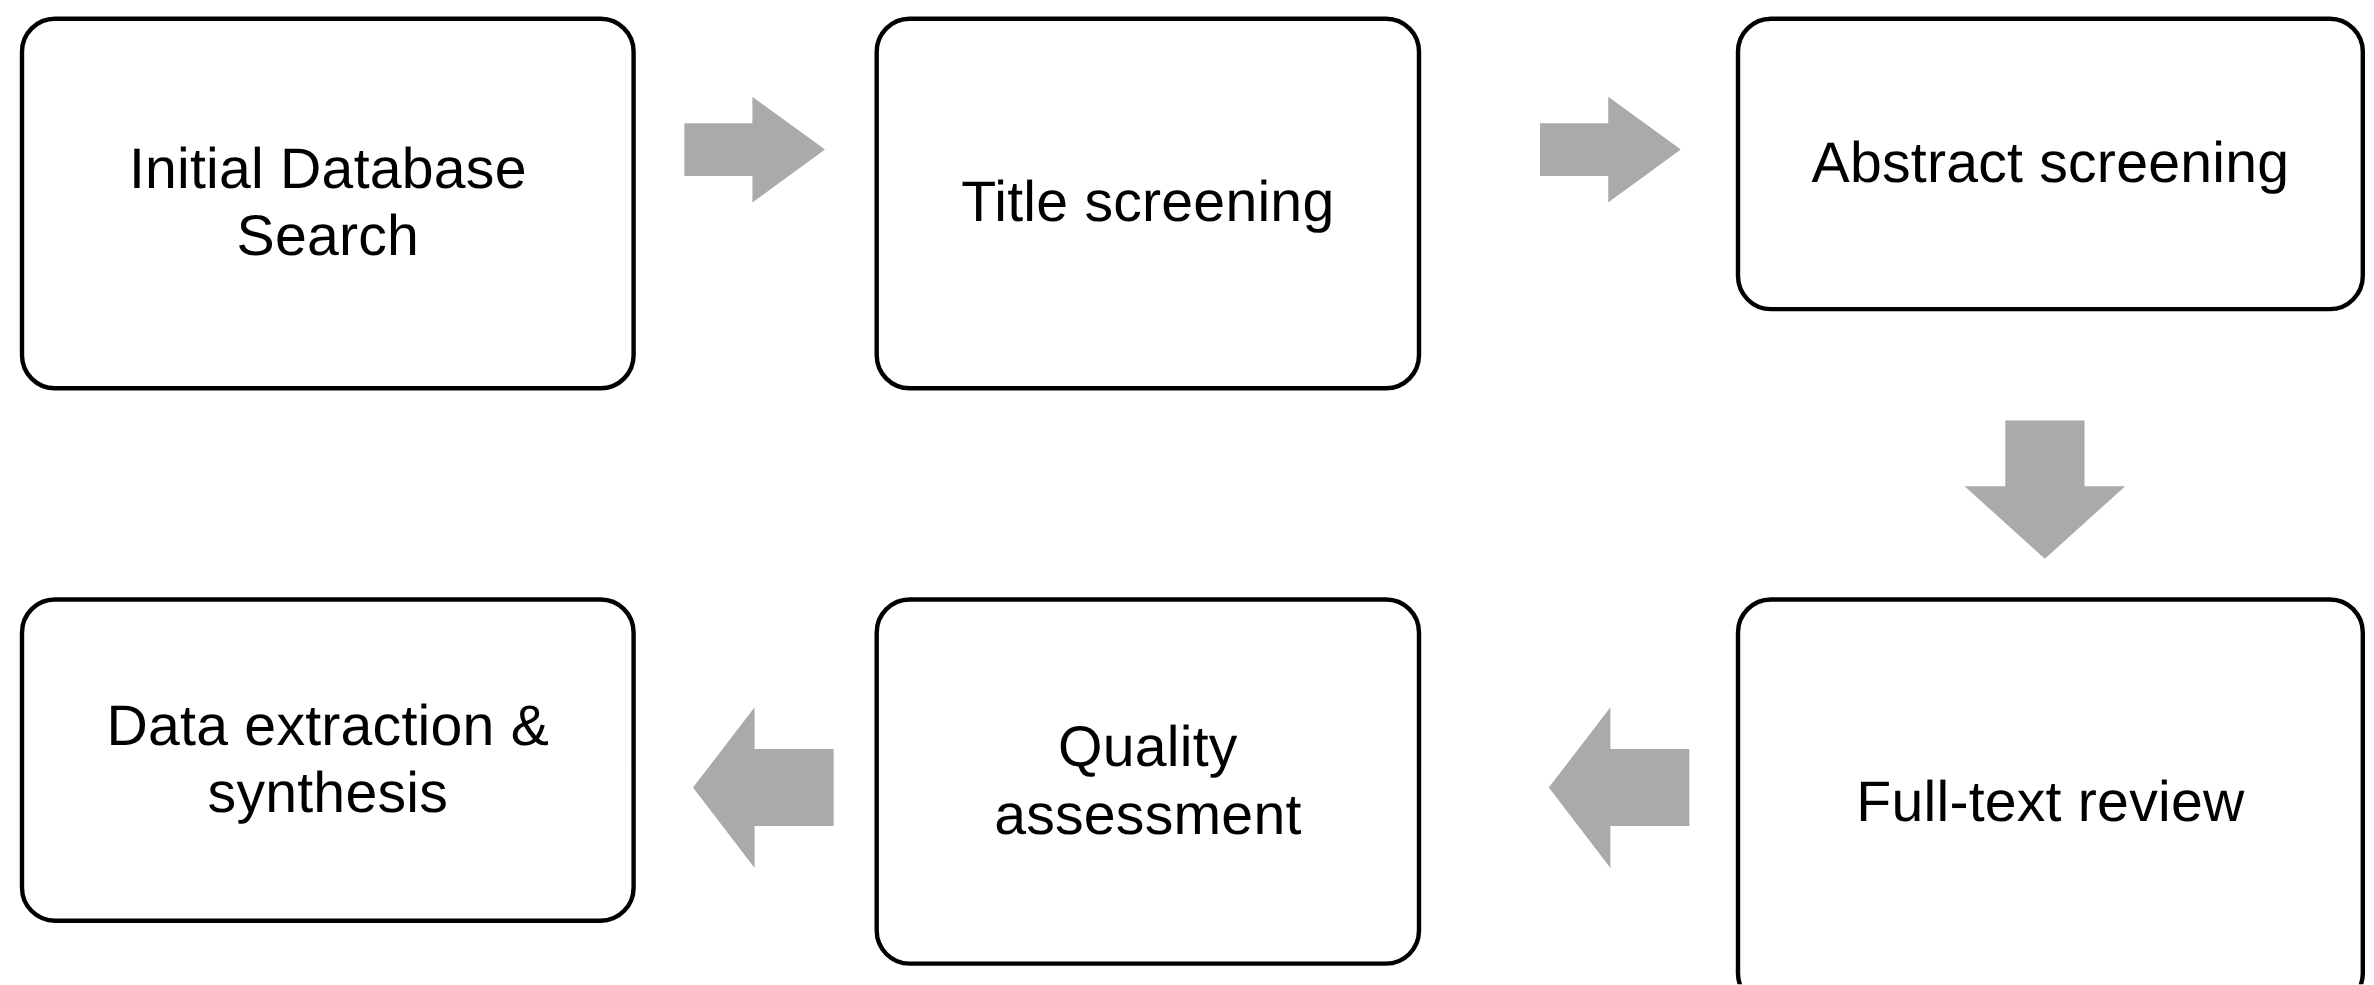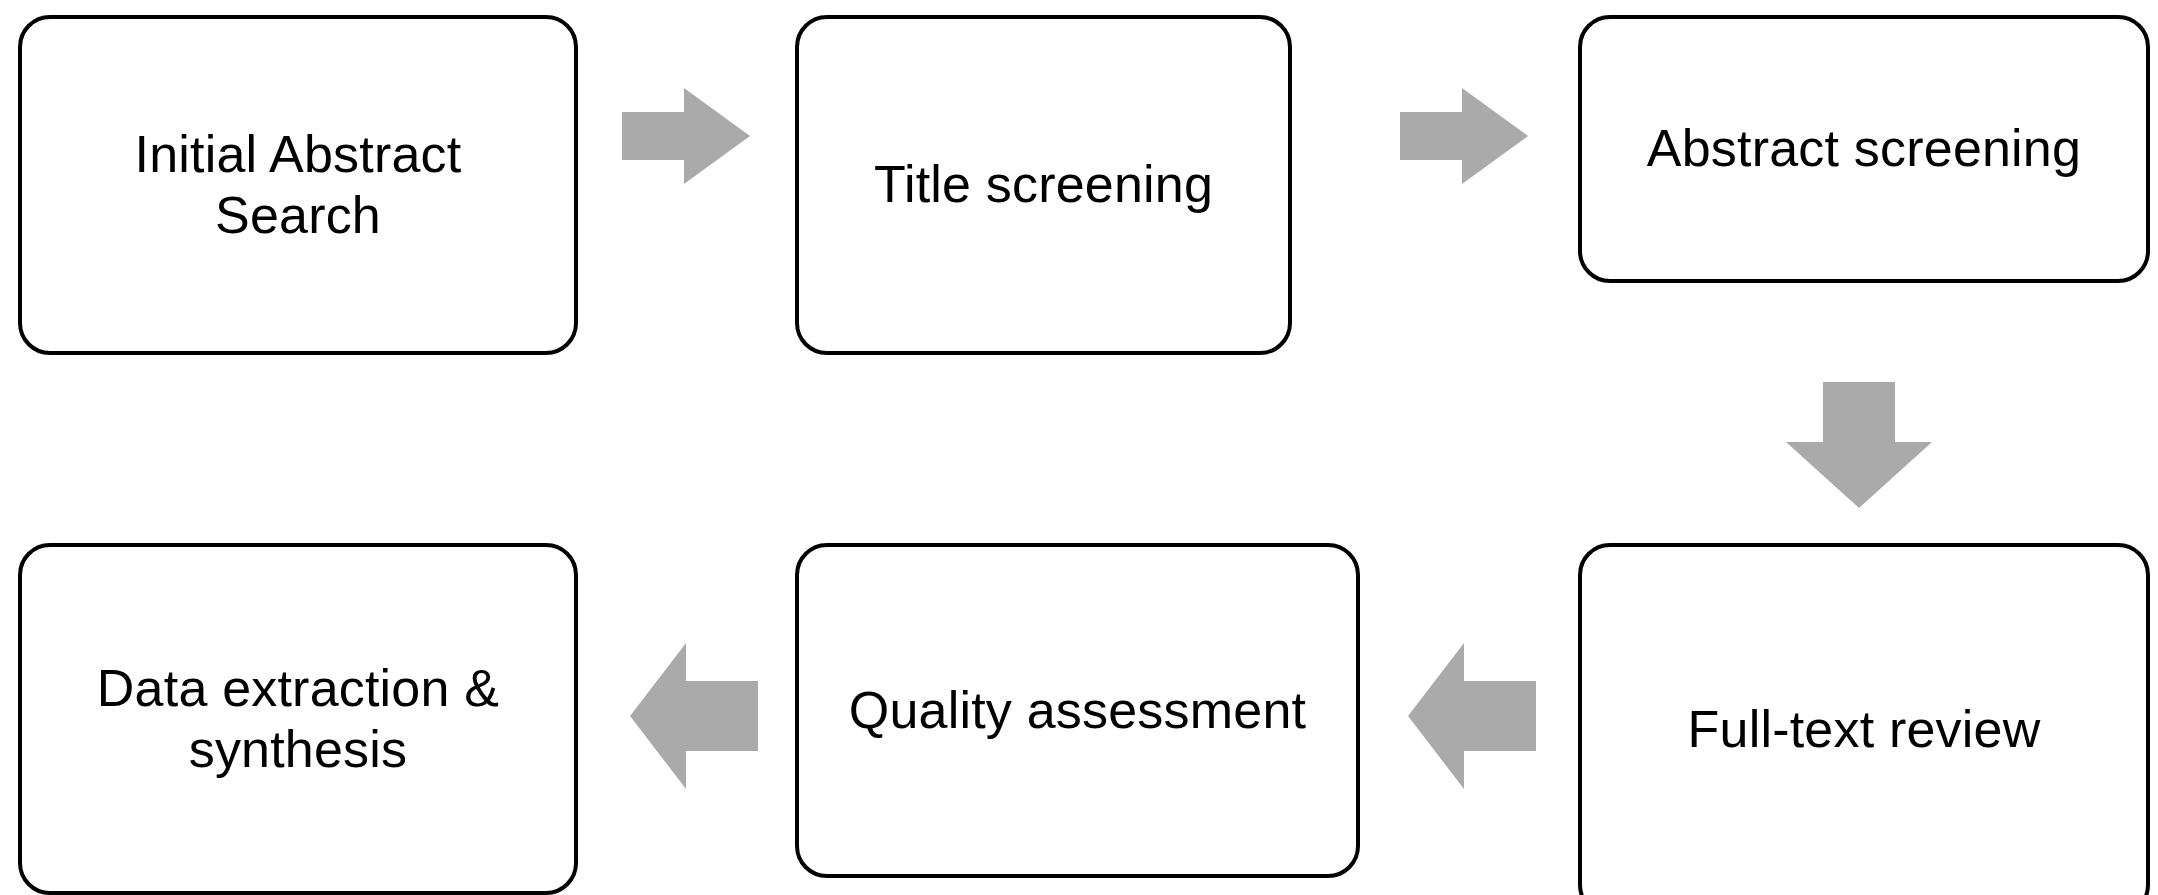--- a/index.html
+++ b/index.html
@@ -37,42 +37,42 @@
     font-weight: 400;
     letter-spacing: 0.2px;
     white-space: pre-line;
     padding: 0 26px;
   }
   
   #node-initial-database-search { left: 18px;   top: 15px;  width: 560px; height: 340px; }
   #node-title-screening         { left: 795px;  top: 15px;  width: 497px; height: 340px; }
   #node-abstract-screening      { left: 1578px; top: 15px;  width: 572px; height: 268px; align-items: center; }
   
-  #node-data-extraction-synthesis { left: 18px;   top: 543px; width: 560px; height: 352px; }
-  #node-quality-assessment        { left: 795px;  top: 543px; width: 565px; height: 335px; }
+  #node-data-extraction-synthesis { left: 18px;   top: 543px; width: 560px; height: 296px; }
+  #node-quality-assessment        { left: 795px;  top: 543px; width: 497px; height: 335px; }
   #node-full-text-review          { left: 1578px; top: 543px; width: 572px; height: 374px; }
 
   
   .arrow {
     position: absolute;
     display: block;
   }
   #arrow-search-to-title    { left: 622px;  top: 88px;  width: 128px; height: 96px; }
   #arrow-title-to-abstract  { left: 1400px; top: 88px;  width: 128px; height: 96px; }
   #arrow-abstract-to-fulltext { left: 1786px; top: 382px; width: 146px; height: 126px; }
   #arrow-fulltext-to-quality  { left: 1408px; top: 643px; width: 128px; height: 146px; }
   #arrow-quality-to-extraction{ left: 630px;  top: 643px; width: 128px; height: 146px; }
 </style>
 </head>
 <body>
 
 <div id="canvas">
 
   <div class="node-box" id="node-initial-database-search">
-    <span class="node-label">Initial Abstract Search</span>
+    <span class="node-label">Initial Database Search</span>
   </div>
 
   <svg class="arrow" id="arrow-search-to-title" viewBox="0 0 128 96">
     <polygon points="0,24 62,24 62,0 128,48 62,96 62,72 0,72" fill="#aaaaaa"></polygon>
   </svg>
 
   <div class="node-box" id="node-title-screening">
     <span class="node-label">Title screening</span>
   </div>
 

